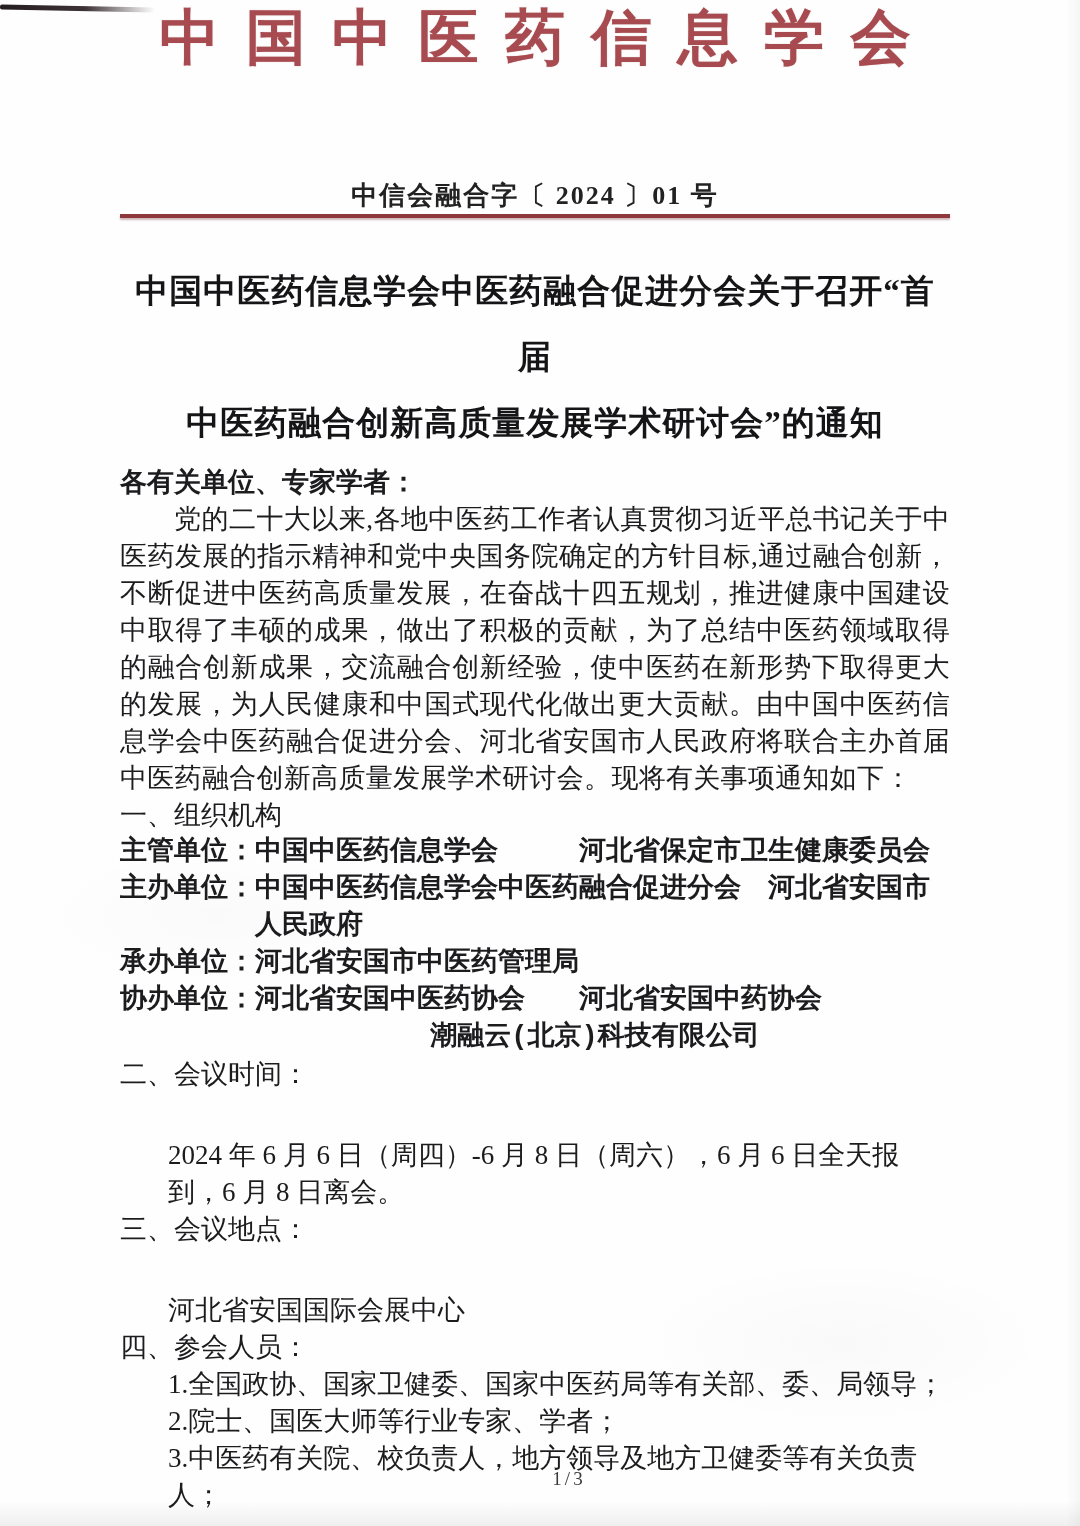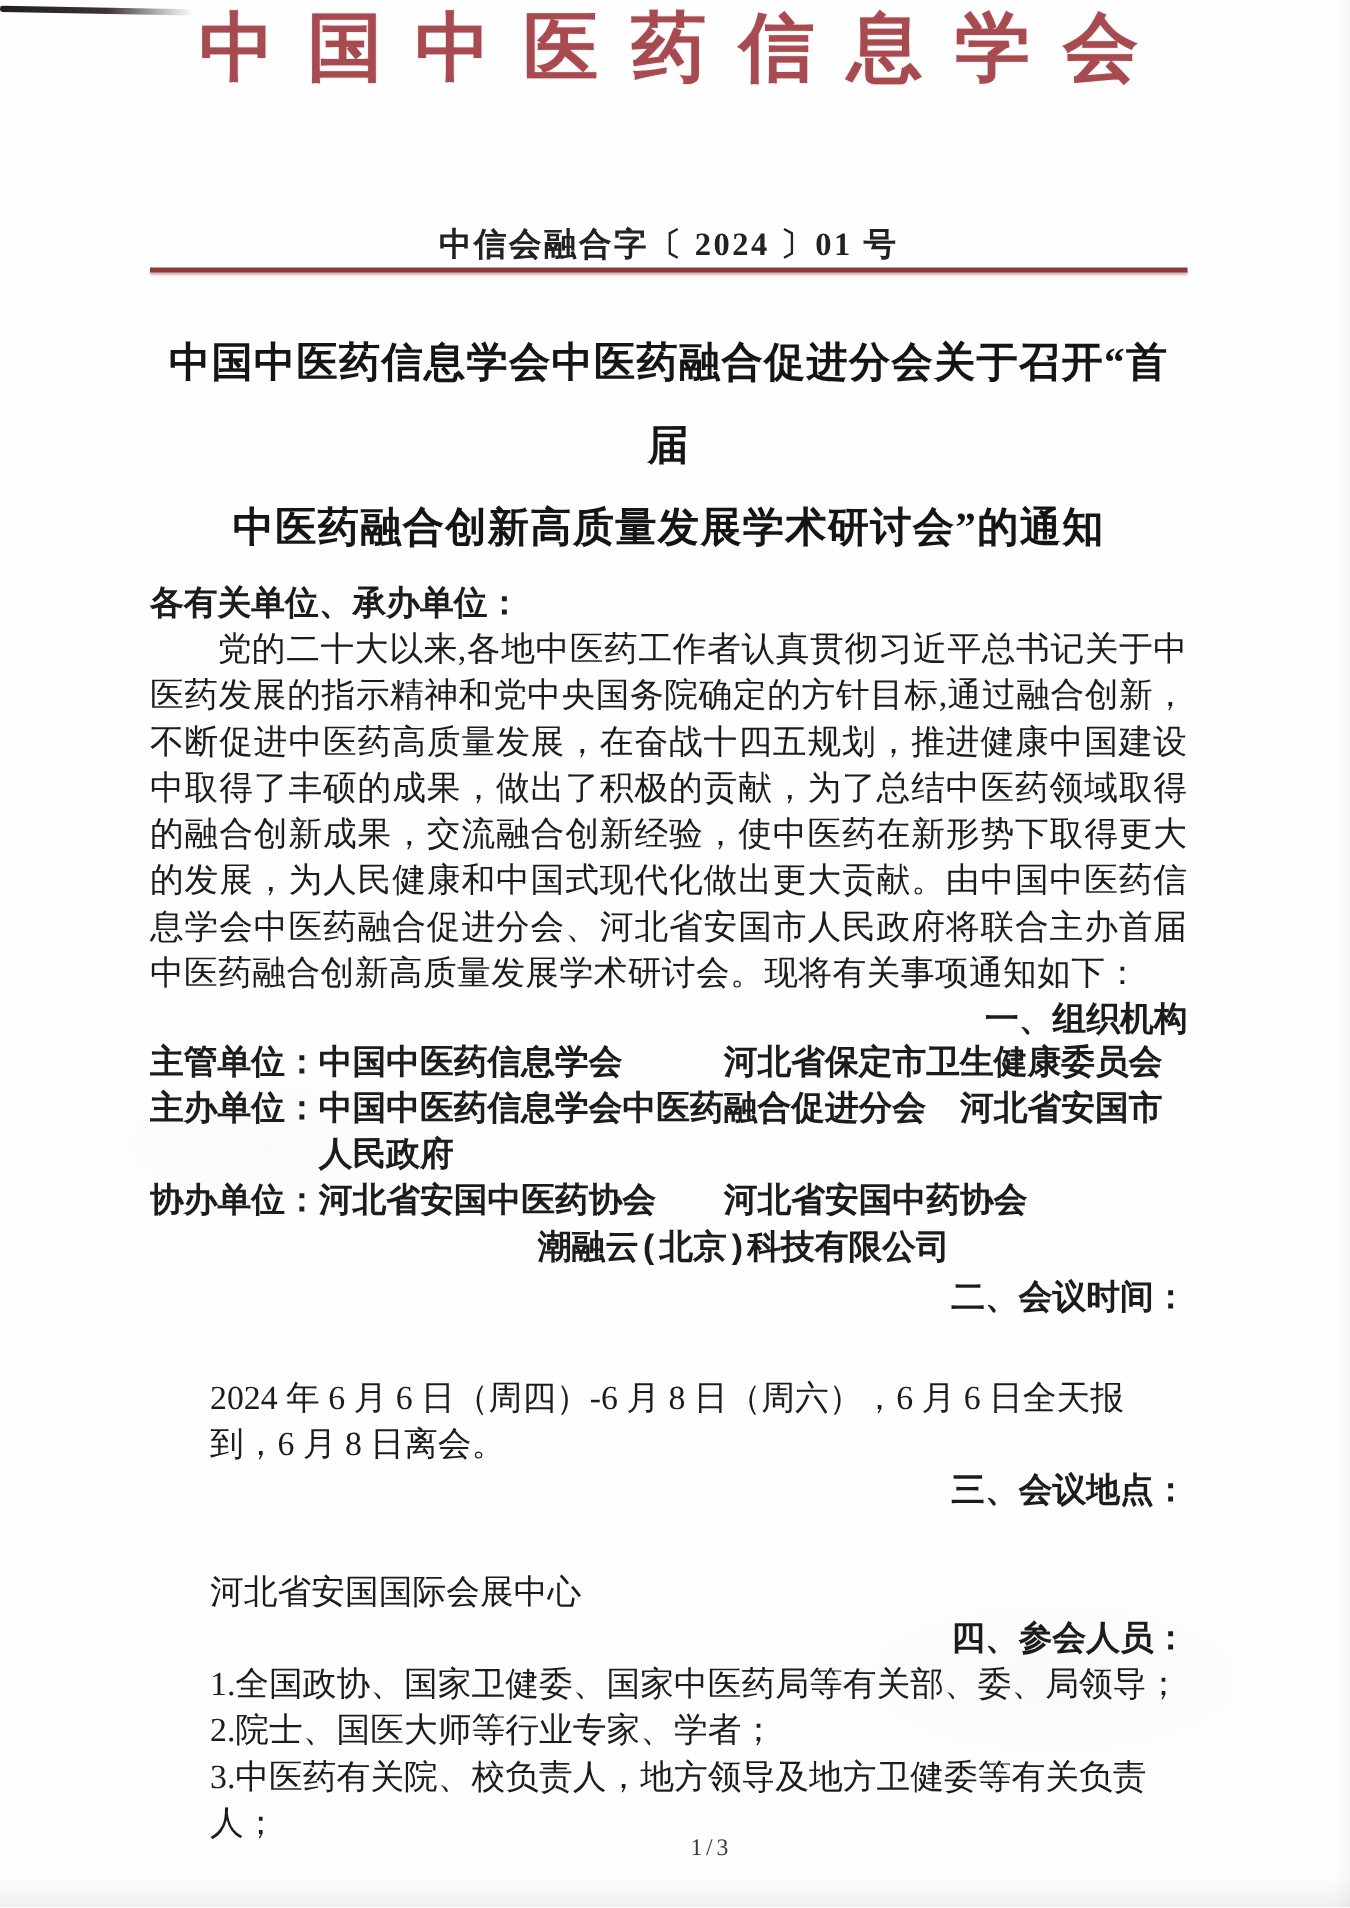--- a/index.html
+++ b/index.html
@@ -76,21 +76,21 @@
 
   
   .bodytext { font-size: 27px; line-height: 37px; color: #1c1c1e; }
   .salutation { margin-top: 8px; font-weight: bold; }
   .para {
     margin: 0;
     text-indent: 2em;
     text-align: justify;
     letter-spacing: 0.3px;
   }
-  .sec-heading { font-weight: bold; text-align: right; }
+  .sec-heading { font-weight: normal; }
   .org-row { font-weight: bold; display: flex; font-family: Liberation Mono, monospace; }
   .org-row .label { white-space: nowrap; }
   .org-row.continuation { padding-left: 120px; justify-content: center; }
   .indent { padding-left: 48px; margin-top: 44px; }
   .list-item { padding-left: 48px; }
 
   .footer-page {
     position: absolute;
     bottom: 36px; left: 0; width: 100%;
     text-align: center;
@@ -115,33 +115,37 @@
     <div class="doc-number">中信会融合字〔 2024 〕01 号</div>
     <div class="red-rule"></div>
 
     <div class="notice-title">
       <div>中国中医药信息学会中医药融合促进分会关于召开“首届</div>
       <div>中医药融合创新高质量发展学术研讨会”的通知</div>
     </div>
 
     <div class="bodytext">
 
-      <div class="salutation">各有关单位、承办单位：</div>
+      <div class="salutation">各有关单位、专家学者：</div>
 
       <p class="para">党的二十大以来,各地中医药工作者认真贯彻习近平总书记关于中医药发展的指示精神和党中央国务院确定的方针目标,通过融合创新，不断促进中医药高质量发展，在奋战十四五规划，推进健康中国建设中取得了丰硕的成果，做出了积极的贡献，为了总结中医药领域取得的融合创新成果，交流融合创新经验，使中医药在新形势下取得更大的发展，为人民健康和中国式现代化做出更大贡献。由中国中医药信息学会中医药融合促进分会、河北省安国市人民政府将联合主办首届中医药融合创新高质量发展学术研讨会。现将有关事项通知如下：</p>
 
       <div class="sec-heading">一、组织机构</div>
 
       <div class="org-row">
         <span class="label">主管单位：</span>
           <span>中国中医药信息学会　　　河北省保定市卫生健康委员会</span>
       </div>
       <div class="org-row">
         <span class="label">主办单位：</span>
           <span>中国中医药信息学会中医药融合促进分会　河北省安国市人民政府</span>
+      </div>
+      <div class="org-row">
+        <span class="label">承办单位：</span>
+          <span>河北省安国市中医药管理局</span>
       </div>
       <div class="org-row">
         <span class="label">协办单位：</span>
           <span>河北省安国中医药协会　　河北省安国中药协会</span>
       </div>
       <div class="org-row continuation">
         <span>潮融云(北京)科技有限公司</span>
       </div>
 
       <div class="sec-heading">二、会议时间：</div>

